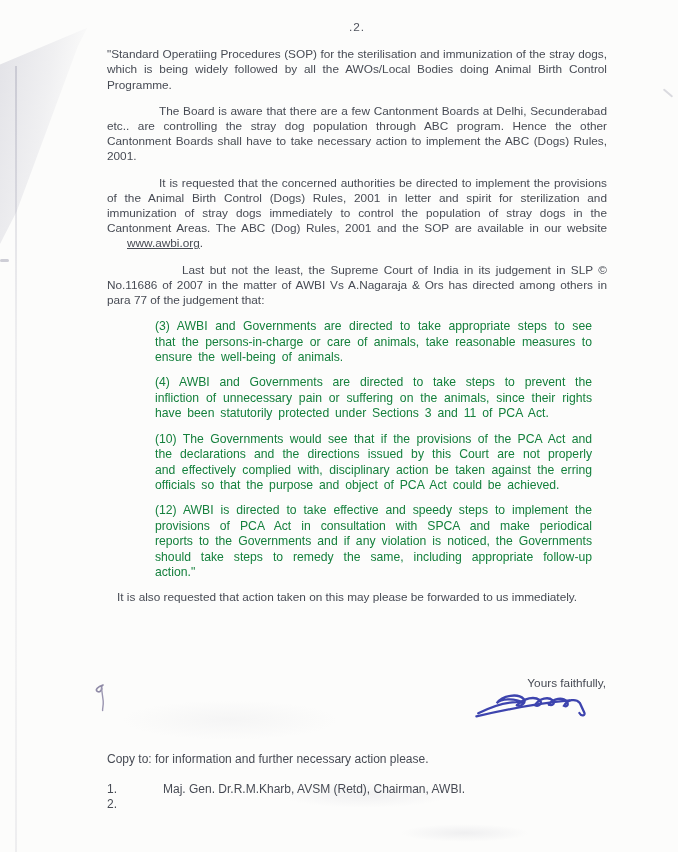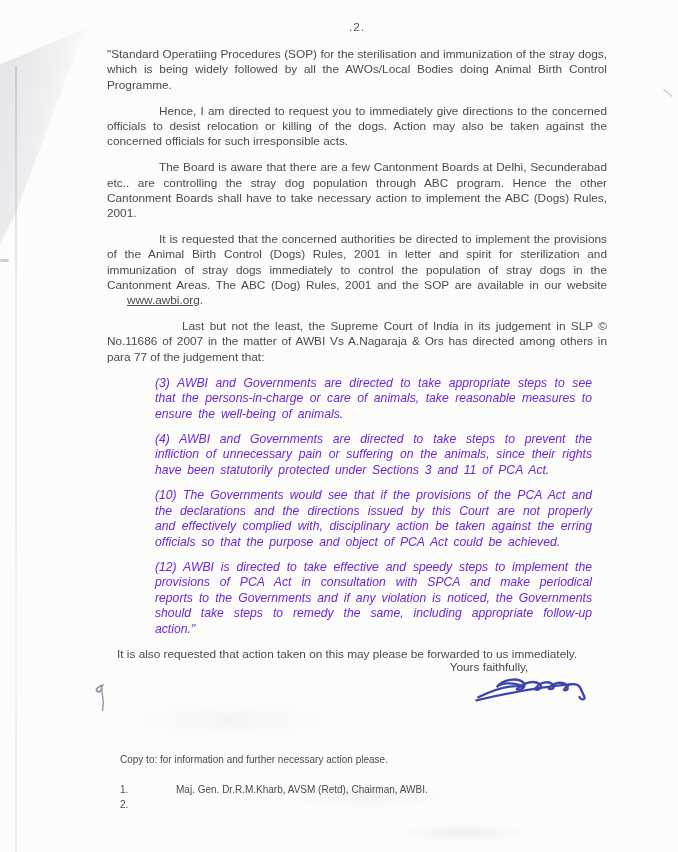--- a/index.html
+++ b/index.html
@@ -35,38 +35,38 @@
   .content{
     position:absolute;left:107px;top:20px;width:500px;
     font-size:11.8px;line-height:15.2px;text-align:justify;
   }
   .pagenum{text-align:center;margin:0 0 12px 0;text-indent:0;letter-spacing:1px;color:#50545e;}
   p{margin:0 0 11px 0;}
   p.indent{text-indent:52px;}
   p.big-indent{text-indent:75px;}
   .quote{
     margin:2px 0 10px 48px;width:437px;
-    font-style:italic;font-size:12.2px;line-height:15.4px;
-    color:#6d28d9;word-spacing:2.5px;text-align:justify;
+    font-size:12.2px;line-height:15.4px;
+    color:#15803d;word-spacing:2.5px;text-align:justify;
   }
   .weblink{text-decoration:underline;margin-left:20px;}
   .closing-line{margin:5px 0 0 10px;text-indent:0;}
 
   
   .sig-block{
-    position:absolute;left:372px;top:660px;width:236px;
-    text-align:center;font-size:11.8px;line-height:15px;
+    position:absolute;left:372px;top:676px;width:236px;
+    text-align:right;font-size:11.8px;line-height:15px;
   }
   .sig-block .valediction{padding-right:2px;}
   .signature-svg{display:block;margin:-3px 2px -6px auto;}
   .sig-block .name{padding-right:0;}
   .sig-block .title{padding-right:7px;}
 
   
-  .copy-block{position:absolute;left:120px;top:752px;width:500px;font-size:10px;line-height:15.5px;}
+  .copy-block{position:absolute;left:107px;top:752px;width:500px;font-size:12px;line-height:15.5px;}
   .copy-heading{margin:0 0 14px 0;}
   .copy-row{display:flex;}
   .copy-row .num{width:56px;flex:0 0 56px;}
 
   .pen-mark{position:absolute;left:90px;top:681px;}
 </style>
 </head>
 <body>
 
 <div class="page">
@@ -77,21 +77,20 @@
   <div class="edge-dash-right"></div>
   <div class="smudge s1"></div>
   <div class="smudge s2"></div>
   <div class="smudge s3"></div>
 
   <div class="content">
     <p class="pagenum">.2.</p>
 
     <p>"Standard Operatiing Procedures (SOP) for the sterilisation and immunization of the stray dogs, which is being widely followed by all the AWOs/Local Bodies doing Animal Birth Control Programme.</p>
 
-    <p class="indent">Hence, I am directed to request you to immediately give directions to the concerned officials to desist relocation or killing of the dogs. Action may also be taken against the concerned officials for such irresponsible acts.</p>
 
     <p class="indent">The Board is aware that there are a few Cantonment Boards at Delhi, Secunderabad etc.. are controlling the stray dog population through ABC program. Hence the other Cantonment Boards shall have to take necessary action to implement the ABC (Dogs) Rules, 2001.</p>
 
     <p class="indent"><span>It is requested that the concerned authorities be directed to implement the provisions of the Animal Birth Control (Dogs) Rules, 2001 in letter and spirit for sterilization and immunization of stray dogs immediately to control the population of stray dogs in the Cantonment Areas. The ABC (Dog) Rules, 2001 and the SOP are available in our website </span><span class="weblink">www.awbi.org</span><span>.</span></p>
 
     <p class="big-indent">Last but not the least, the Supreme Court of India in its judgement in SLP © No.11686 of 2007 in the matter of AWBI Vs A.Nagaraja &amp; Ors has directed among others in para 77 of the judgement that:</p>
 
     <p class="quote">(3) AWBI and Governments are directed to take appropriate steps to see that the persons-in-charge or care of animals, take reasonable measures to ensure the well-being of animals.</p>
     <p class="quote">(4) AWBI and Governments are directed to take steps to prevent the infliction of unnecessary pain or suffering on the animals, since their rights have been statutorily protected under Sections 3 and 11 of PCA Act.</p>
     <p class="quote">(10) The Governments would see that if the provisions of the PCA Act and the declarations and the directions issued by this Court are not properly and effectively complied with, disciplinary action be taken against the erring officials so that the purpose and object of PCA Act could be achieved.</p>

